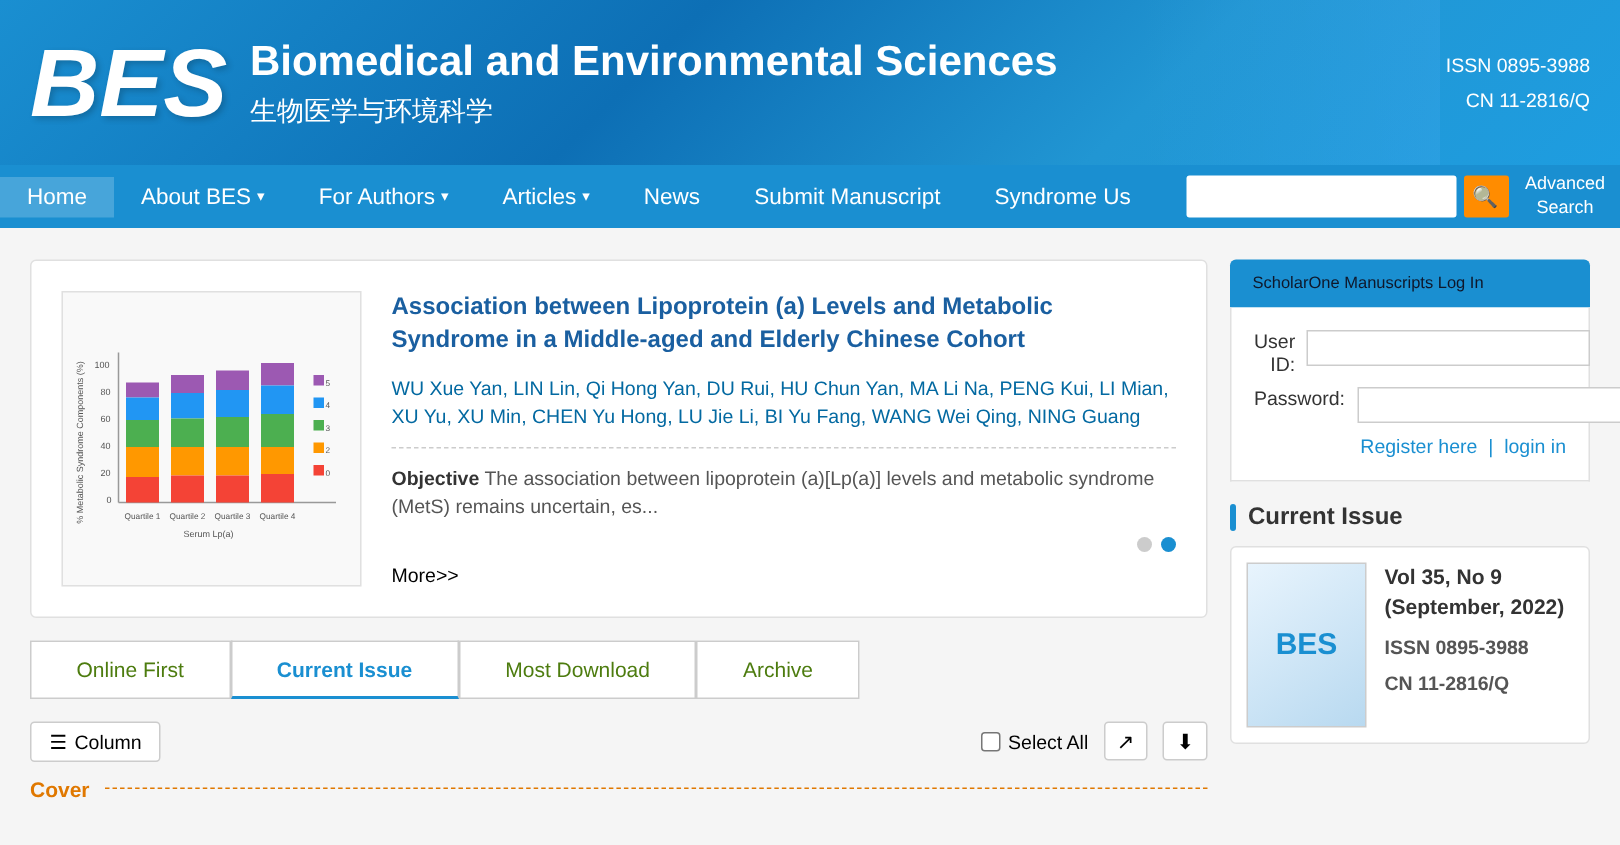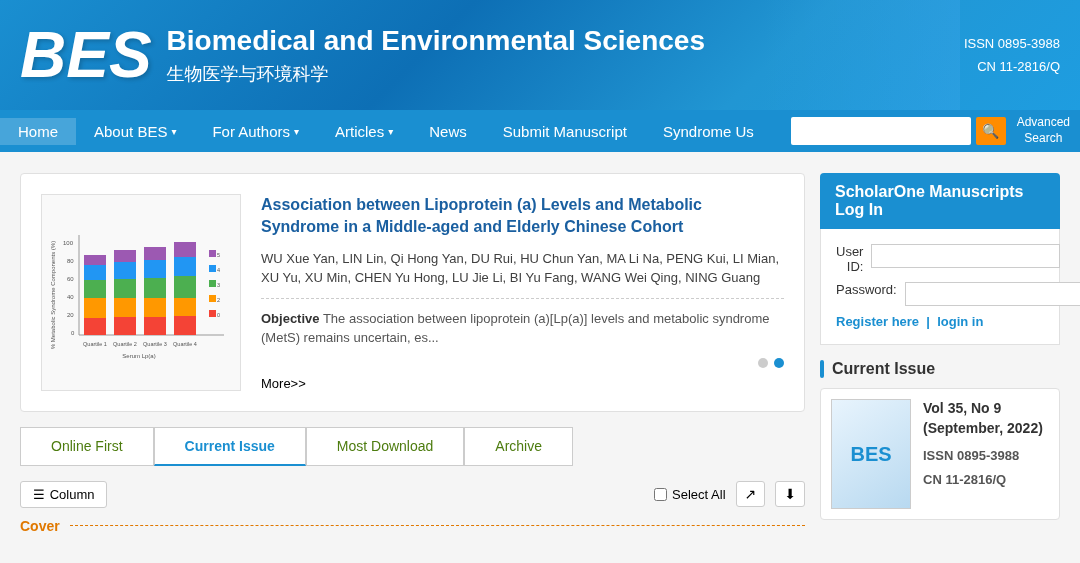--- a/index.html
+++ b/index.html
@@ -157,21 +157,21 @@
     }
     .article-title {
       font-size: 16px;
       font-weight: bold;
       color: #1a5fa0;
       margin-bottom: 10px;
       line-height: 1.4;
     }
     .article-authors {
       font-size: 13px;
-      color: #404040;
+      color: #0369a1;
       margin-bottom: 10px;
       line-height: 1.5;
     }
     .article-divider {
       border: none;
       border-top: 1px dashed #ccc;
       margin: 10px 0;
     }
     .article-abstract {
       font-size: 13px;
@@ -286,24 +286,24 @@
       border-top: 1px dashed #e07800;
     }
 
     
     .sidebar {
       width: 240px;
       flex-shrink: 0;
     }
     .scholar-box {
       background: #1a8fd1;
-      color: #ffffff;
+      color: #0f172a;
       padding: 10px 15px;
-      font-size: 16px;
-      font-weight: bold;
+      font-size: 11px;
+      font-weight: normal;
       border-radius: 4px 4px 0 0;
       margin-bottom: 0;
     }
     .scholar-body {
       background: white;
       border: 1px solid #e0e0e0;
       border-top: none;
       padding: 15px;
       margin-bottom: 15px;
     }
@@ -318,25 +318,24 @@
       text-align: right;
       color: #333;
     }
     .login-row input {
       flex: 1;
       border: 1px solid #ccc;
       height: 24px;
       padding: 0 5px;
     }
     .login-links {
-      text-align: left;
+      text-align: right;
       font-size: 13px;
       color: #1a8fd1;
       margin-top: 8px;
-      font-weight: bold;
     }
     .login-links a {
       color: #1a8fd1;
       cursor: pointer;
       text-decoration: none;
     }
 
     
     .current-issue-header {
       display: flex;

